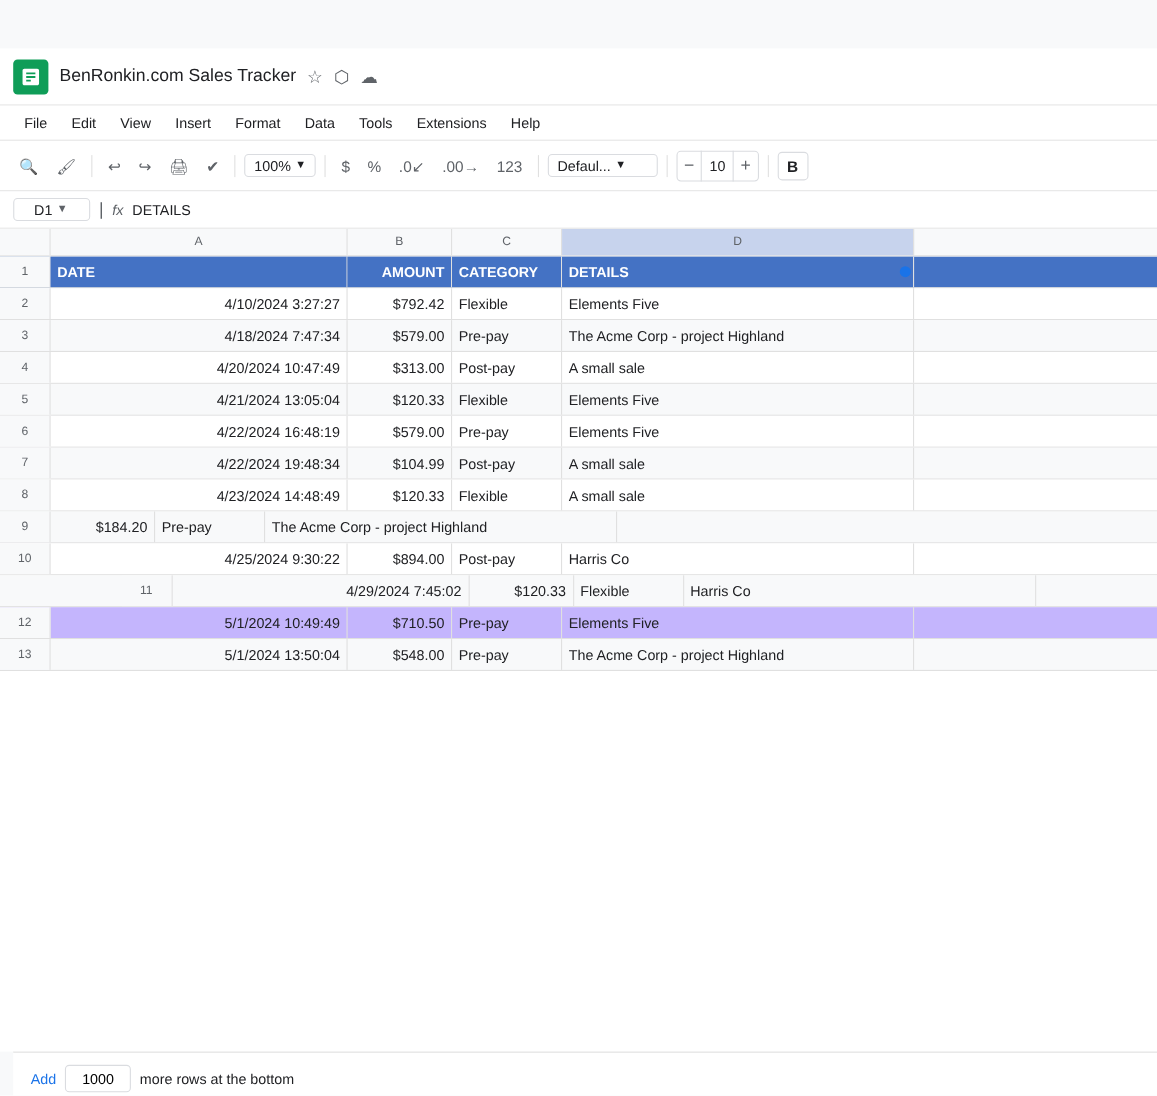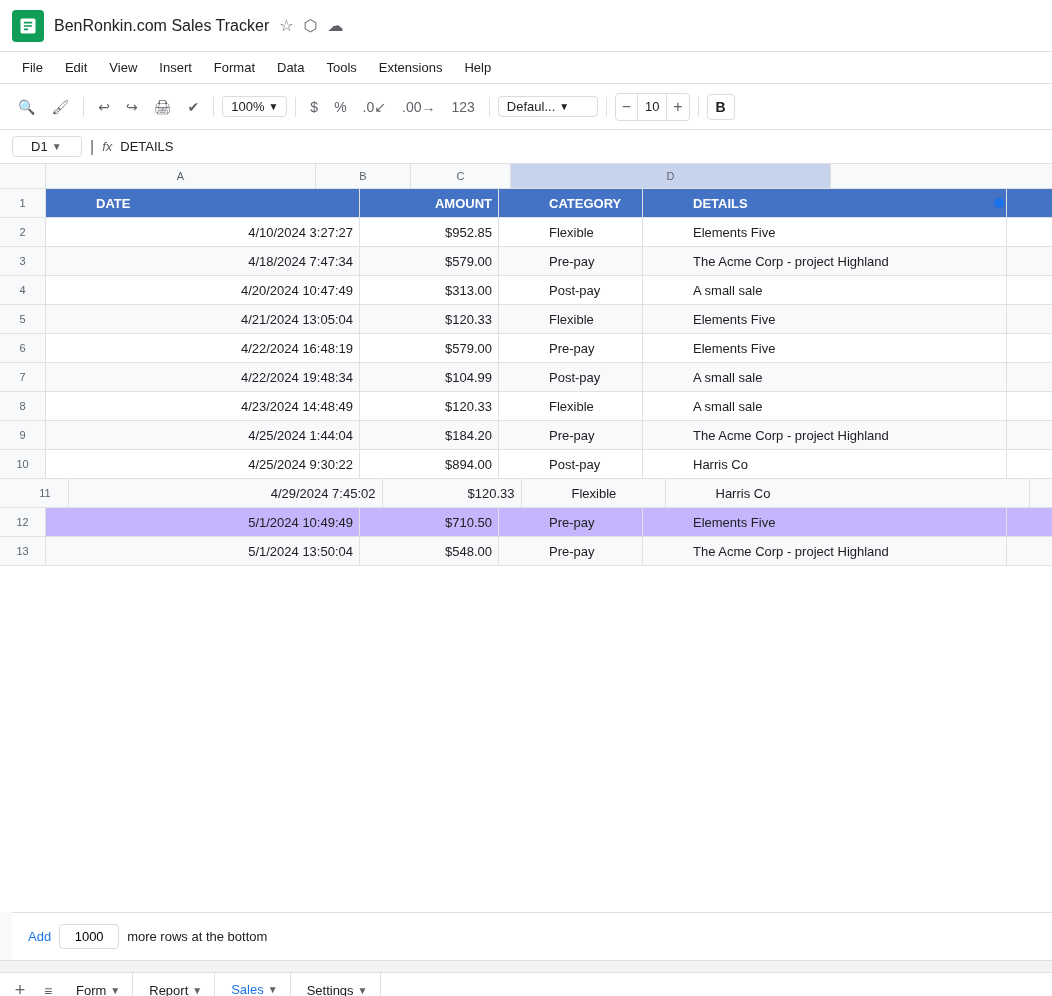--- a/index.html
+++ b/index.html
@@ -1,21 +1,21 @@
 <!DOCTYPE html>
 <html><head>
   <meta charset="utf-8">
   <style>
     * { box-sizing: border-box; margin: 0; padding: 0; }
     body { font-family: Arial, sans-serif; font-size: 13px; background: #f8f9fa; overflow: hidden; width: 1052px; height: 996px; }
 
     
     .title-bar {
       display: flex; align-items: center; padding: 6px 12px; background: #fff;
-      border-bottom: 1px solid #e0e0e0; height: 52px; gap: 10px;
+      border-bottom: 1px solid #e0e0e0; height: 52px; gap: 10px; margin-top: 44px;
     }
     .app-icon {
       width: 32px; height: 32px; background: #0f9d58; border-radius: 4px;
       display: flex; align-items: center; justify-content: center;
     }
     .app-icon svg { width: 20px; height: 20px; fill: white; }
     .title-text { font-size: 16px; color: #202124; font-weight: 400; }
     .title-icons { display: flex; gap: 10px; color: #5f6368; font-size: 16px; }
 
     
@@ -107,21 +107,21 @@
     .grid-row:nth-child(odd) { background: #fff; }
     .grid-row:nth-child(even) { background: #f8f9fa; }
     .row-num {
       width: 46px; min-width: 46px; height: 28px; border-right: 1px solid #e0e0e0;
       display: flex; align-items: center; justify-content: center;
       font-size: 11px; color: #5f6368; background: #f8f9fa;
     }
     .cell {
       height: 28px; border-right: 1px solid #e0e0e0;
       display: flex; align-items: center; padding: 0 6px;
-      font-size: 13px; color: #202124; overflow: hidden; white-space: nowrap; margin-left: 44px;
+      font-size: 13px; color: #202124; overflow: hidden; white-space: nowrap;
     }
     .cell-right { justify-content: flex-end; }
 
     
     .header-row { background: #4472c4 !important; }
     .header-row .cell {
       color: #fff; font-weight: bold; font-size: 13px; background: #4472c4;
     }
     .header-row .row-num { background: #f8f9fa; }
 
@@ -274,21 +274,21 @@
       <div class="cell col-d cell-relative">
         <span>DETAILS</span>
         <div class="blue-dot"></div>
       </div>
     </div>
 
     <div id="data-rows">
         <div class="grid-row" style="background: rgb(255, 255, 255);">
       <div class="row-num">2</div>
       <div class="cell col-a cell-right">4/10/2024 3:27:27</div>
-      <div class="cell col-b cell-right">$952.85</div>
+      <div class="cell col-b cell-right">$792.42</div>
       <div class="cell col-c">Flexible</div>
       <div class="cell col-d">Elements Five</div>
     </div>
         <div class="grid-row" style="background: rgb(248, 249, 250);">
       <div class="row-num">3</div>
       <div class="cell col-a cell-right">4/18/2024 7:47:34</div>
       <div class="cell col-b cell-right">$579.00</div>
       <div class="cell col-c">Pre-pay</div>
       <div class="cell col-d">The Acme Corp - project Highland</div>
     </div>
@@ -322,21 +322,20 @@
     </div>
         <div class="grid-row" style="background: rgb(255, 255, 255);">
       <div class="row-num">8</div>
       <div class="cell col-a cell-right">4/23/2024 14:48:49</div>
       <div class="cell col-b cell-right">$120.33</div>
       <div class="cell col-c">Flexible</div>
       <div class="cell col-d">A small sale</div>
     </div>
         <div class="grid-row" style="background: rgb(248, 249, 250);">
       <div class="row-num">9</div>
-      <div class="cell col-a cell-right">4/25/2024 1:44:04</div>
       <div class="cell col-b cell-right">$184.20</div>
       <div class="cell col-c">Pre-pay</div>
       <div class="cell col-d">The Acme Corp - project Highland</div>
     </div>
         <div class="grid-row" style="background: rgb(255, 255, 255);">
       <div class="row-num">10</div>
       <div class="cell col-a cell-right">4/25/2024 9:30:22</div>
       <div class="cell col-b cell-right">$894.00</div>
       <div class="cell col-c">Post-pay</div>
       <div class="cell col-d">Harris Co</div>

